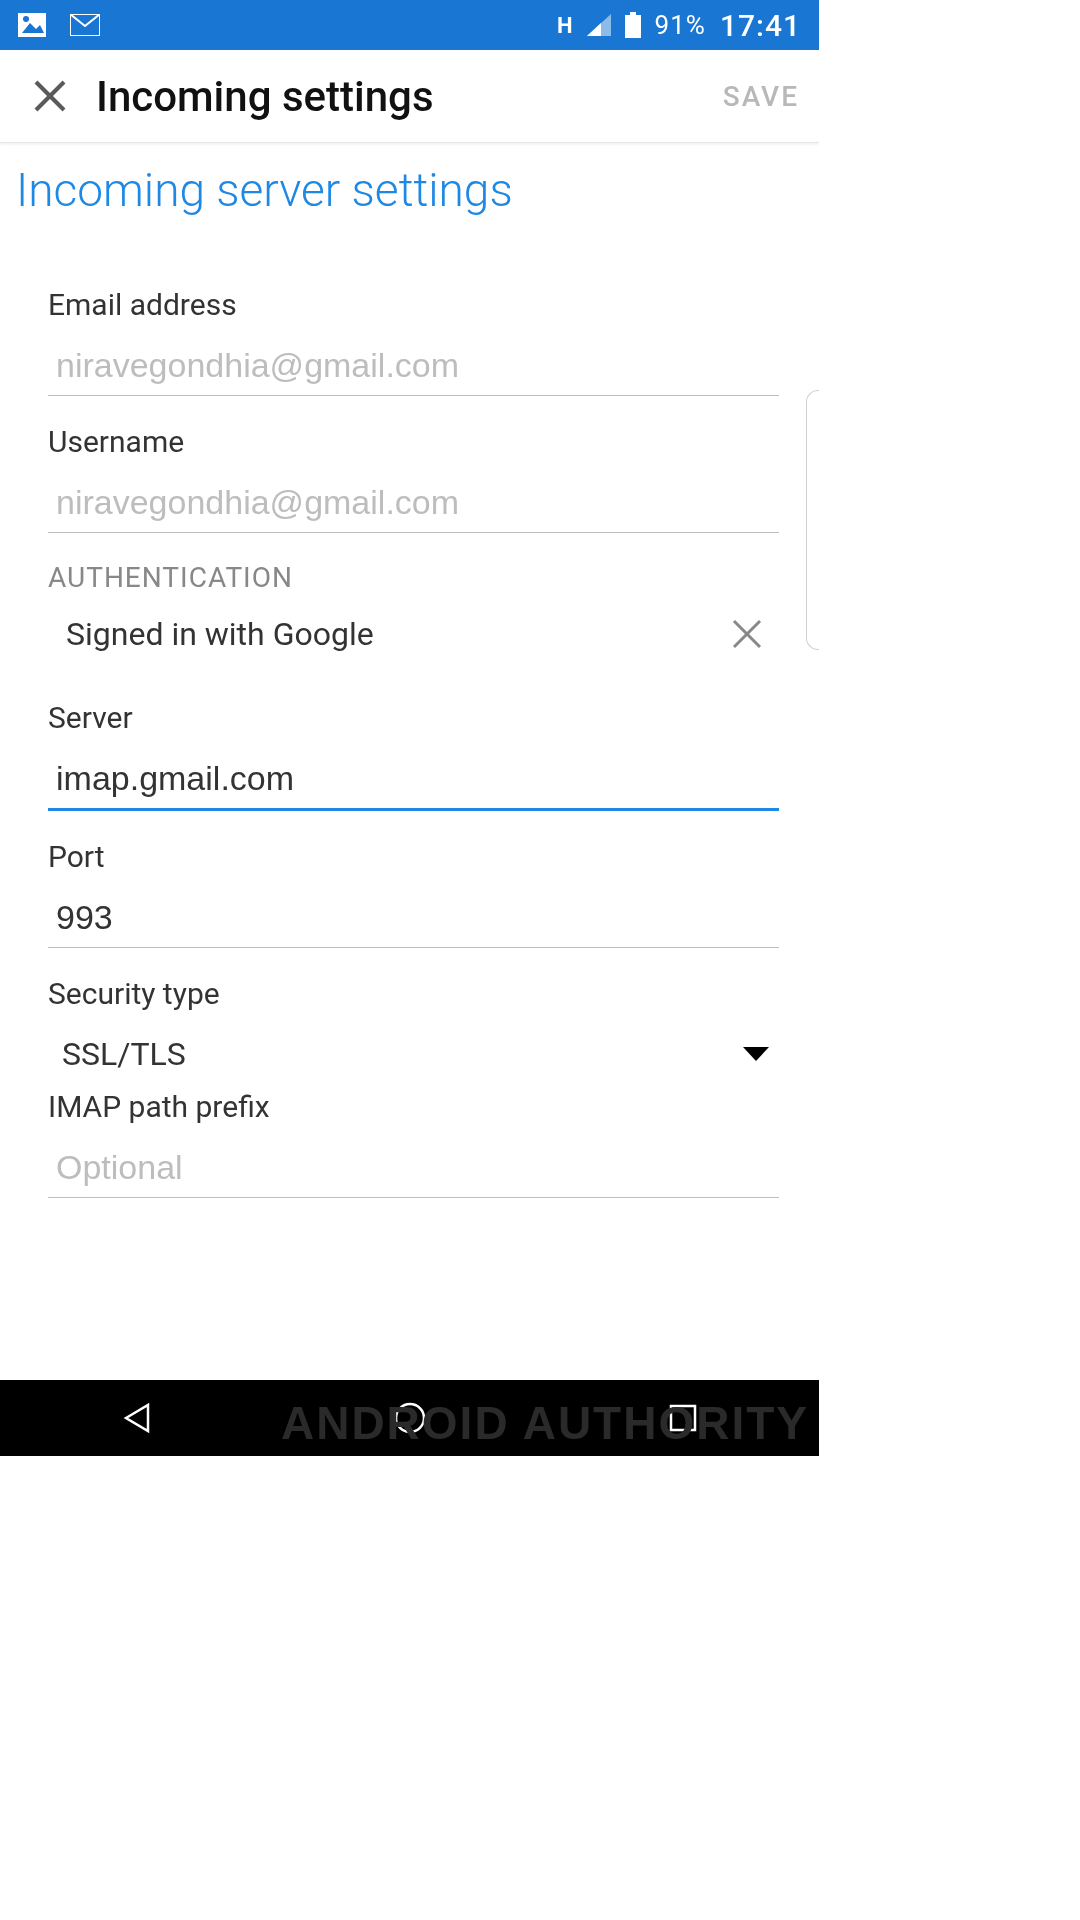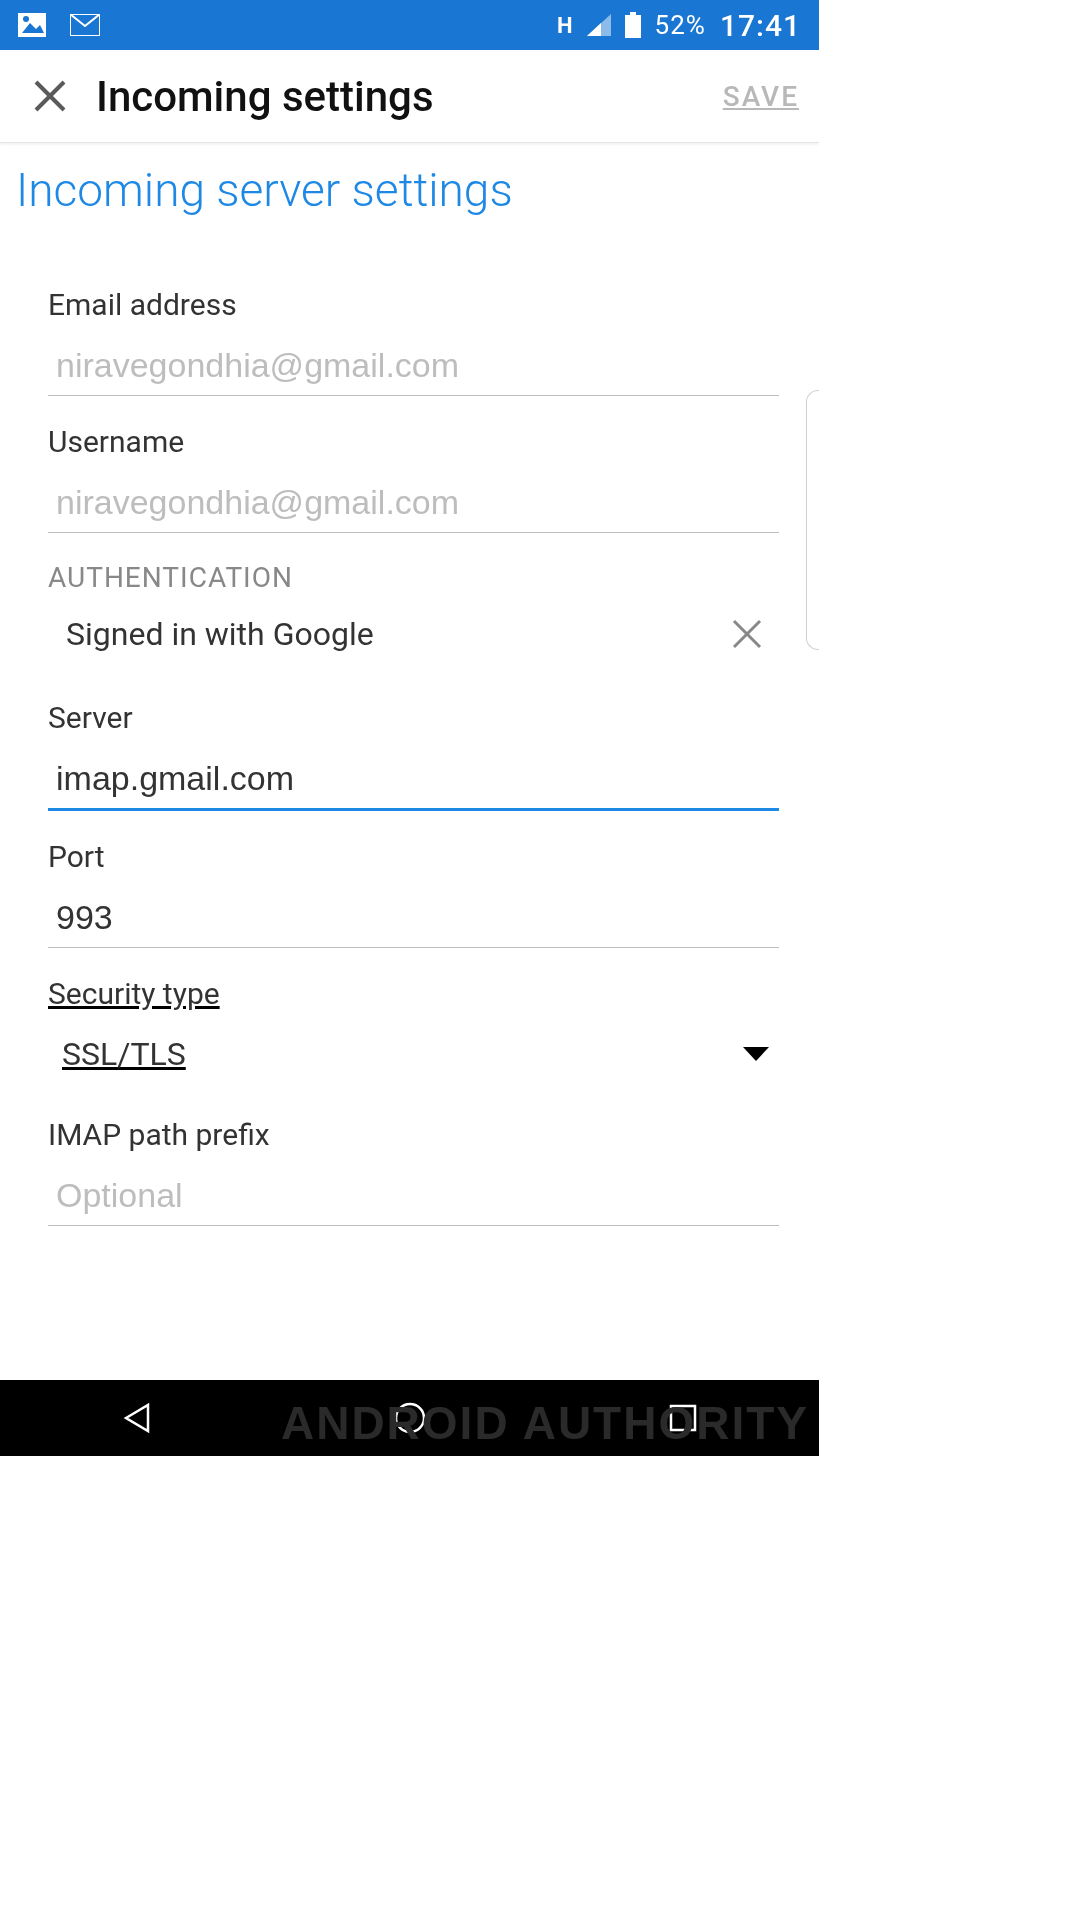--- a/index.html
+++ b/index.html
@@ -46,21 +46,20 @@
     color: #111;
     flex: 1;
     margin-left: -4px;
   }
   .app-bar .save {
     color: #b8b8b8;
     font-size: 28px;
     font-weight: 500;
     letter-spacing: 2px;
     padding-right: 20px;
-    text-decoration: underline;
   }
   
   .section-heading {
     font-size: 46px;
     color: #1e88e5;
     font-weight: 300;
     padding: 20px 16px 0 16px;
   }
   
   .form {
@@ -171,21 +170,21 @@
           <polygon points="0,22 24,22 24,0" fill="#fff" opacity="0.5"></polygon>
           <polygon points="0,22 14,22 14,9" fill="#fff"></polygon>
         </svg>
     </span>
     <span class="ico">
       <svg width="16" height="26" viewBox="0 0 16 26">
           <rect x="5" y="0" width="6" height="3" fill="#fff"></rect>
           <rect x="0" y="3" width="16" height="23" fill="#fff"></rect>
         </svg>
     </span>
-    <span class="pct">52%</span>
+    <span class="pct">91%</span>
     <span class="clock">17:41</span>
   </div>
 </div>
 
 <div class="app-bar">
   <div class="close-btn">
     <span class="ico">
       <svg width="36" height="36" viewBox="0 0 36 36">
           <line x1="4" y1="4" x2="32" y2="32" stroke="#5a5a5a" stroke-width="4"></line>
           <line x1="32" y1="4" x2="4" y2="32" stroke="#5a5a5a" stroke-width="4"></line>
@@ -228,21 +227,21 @@
   <div class="field" style="position:relative;">
     <div class="field-label">Server</div>
     <input type="text" class="field-input active" value="imap.gmail.com" style="">
   </div>
 
   <div class="field">
     <div class="field-label">Port</div>
     <input type="text" class="field-input" value="993" style="">
   </div>
 
-  <div class="field" style="margin-bottom:44px;text-decoration:underline;">
+  <div class="field" style="margin-bottom:16px;">
     <div class="field-label">Security type</div>
     <div class="dropdown">
       <div class="value">SSL/TLS</div>
       <div class="caret"></div>
     </div>
   </div>
 
   <div class="field">
     <div class="field-label">IMAP path prefix</div>
     <input type="text" class="field-input" placeholder="Optional" style="">

